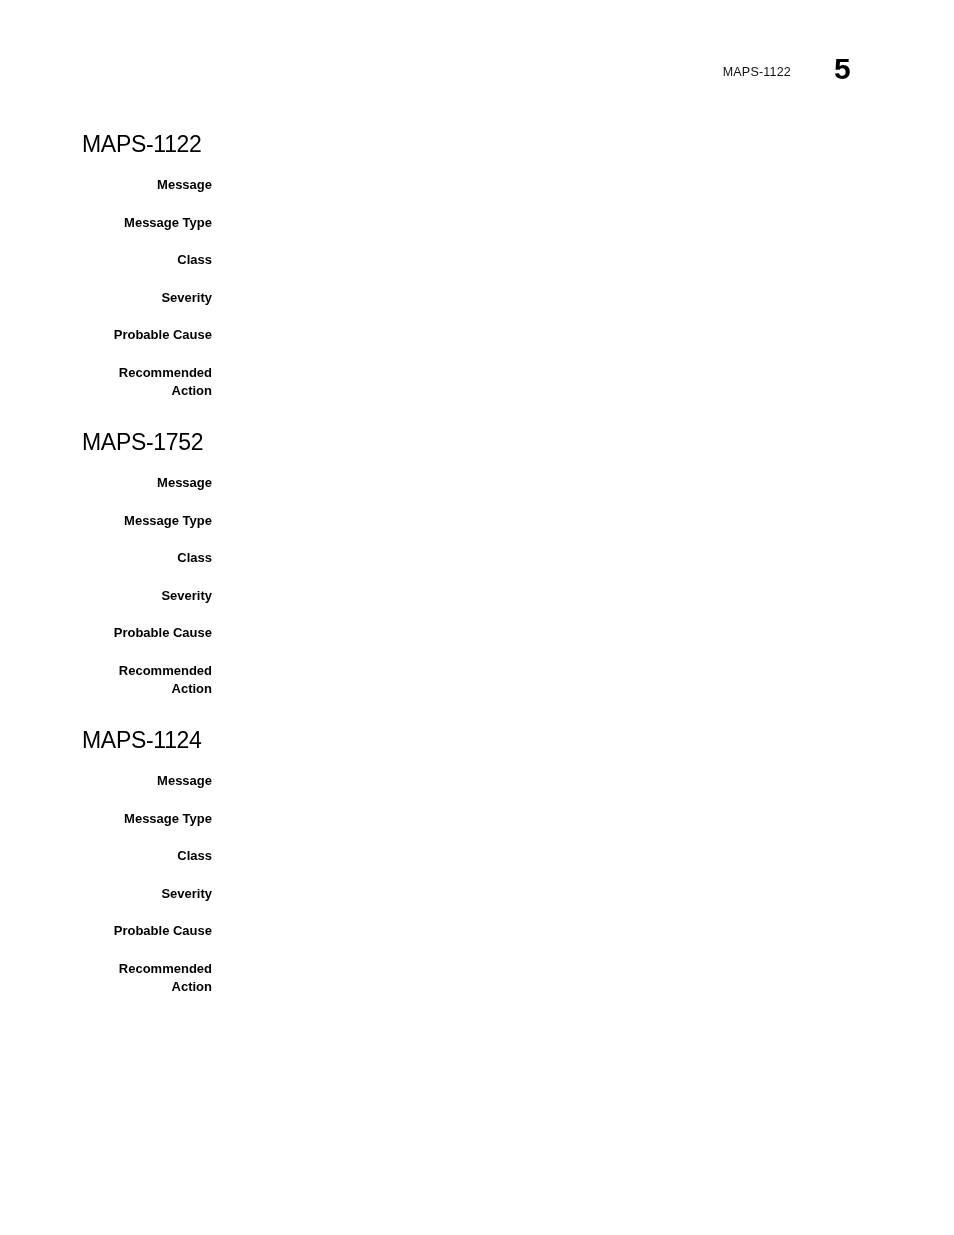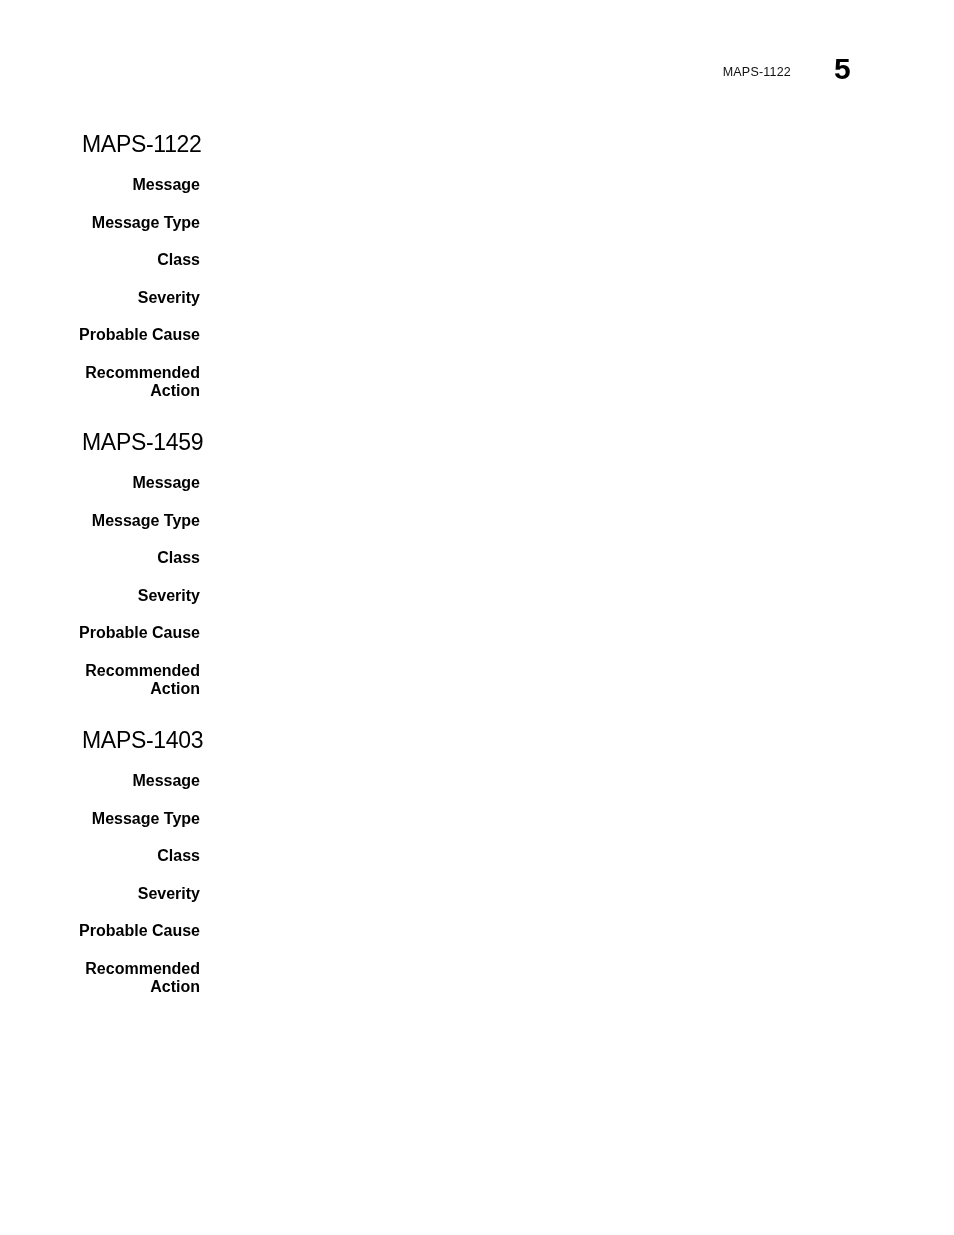--- a/index.html
+++ b/index.html
@@ -89,25 +89,25 @@
     position: relative;
     height: 37.5px;
   }
   .field-row.two-line {
     height: 56px;
     text-decoration: underline;
   }
 
   .field-label {
     position: absolute;
-    left: 4px;
+    left: 16px;
     top: 0;
     width: 196px;
     text-align: right;
-    font-size: 16px;
+    font-size: 13px;
     font-weight: 700;
     line-height: 18.5px;
     color: #000000;
     white-space: pre-line;
   }
 
   .field-value {
     position: absolute;
     left: 212px;
     top: 0;
@@ -154,21 +154,21 @@
       </li>
       <li class="field-row two-line">
         <div class="field-label">Recommended
 Action</div>
         <div class="field-value"></div>
       </li>
     </ul>
   </section>
 
   <section class="section section-2">
-    <h2 class="section-heading">MAPS-1459</h2>
+    <h2 class="section-heading">MAPS-1752</h2>
     <ul class="field-list">
       <li class="field-row">
         <div class="field-label">Message</div>
         <div class="field-value"></div>
       </li>
       <li class="field-row">
         <div class="field-label">Message Type</div>
         <div class="field-value"></div>
       </li>
       <li class="field-row">
@@ -185,21 +185,21 @@
       </li>
       <li class="field-row two-line">
         <div class="field-label">Recommended
 Action</div>
         <div class="field-value"></div>
       </li>
     </ul>
   </section>
 
   <section class="section section-3">
-    <h2 class="section-heading">MAPS-1403</h2>
+    <h2 class="section-heading">MAPS-1124</h2>
     <ul class="field-list">
       <li class="field-row">
         <div class="field-label">Message</div>
         <div class="field-value"></div>
       </li>
       <li class="field-row">
         <div class="field-label">Message Type</div>
         <div class="field-value"></div>
       </li>
       <li class="field-row">

